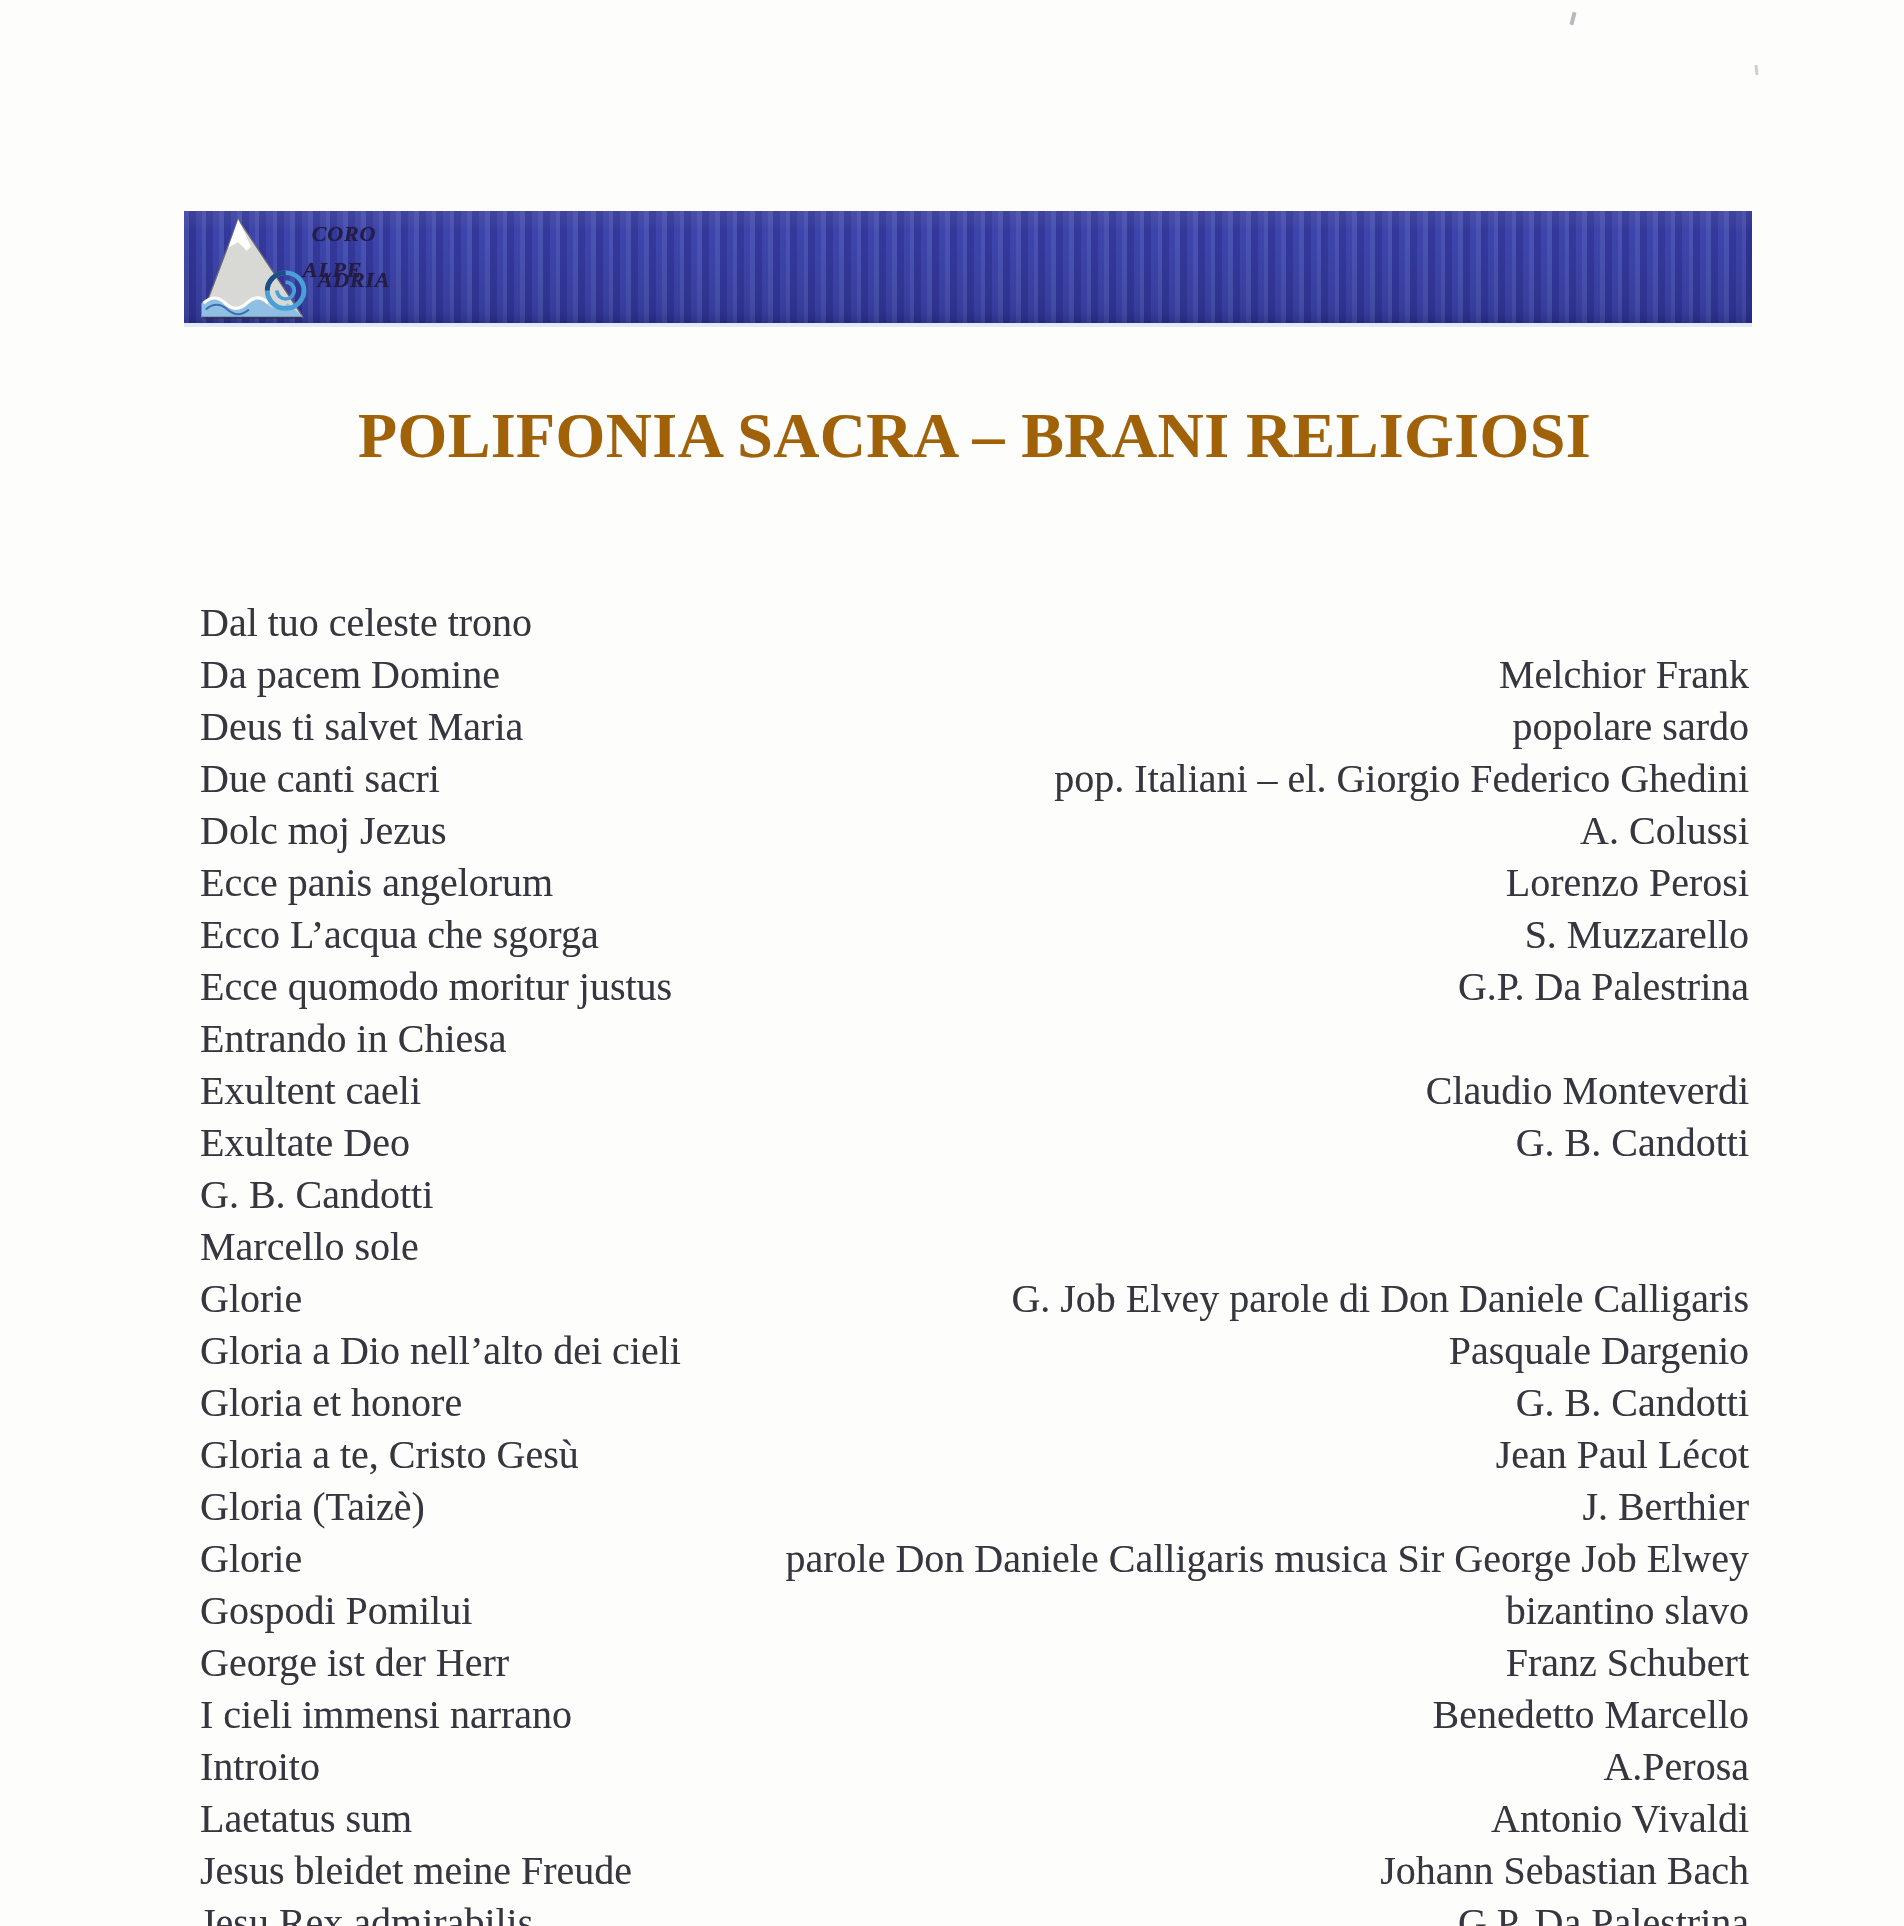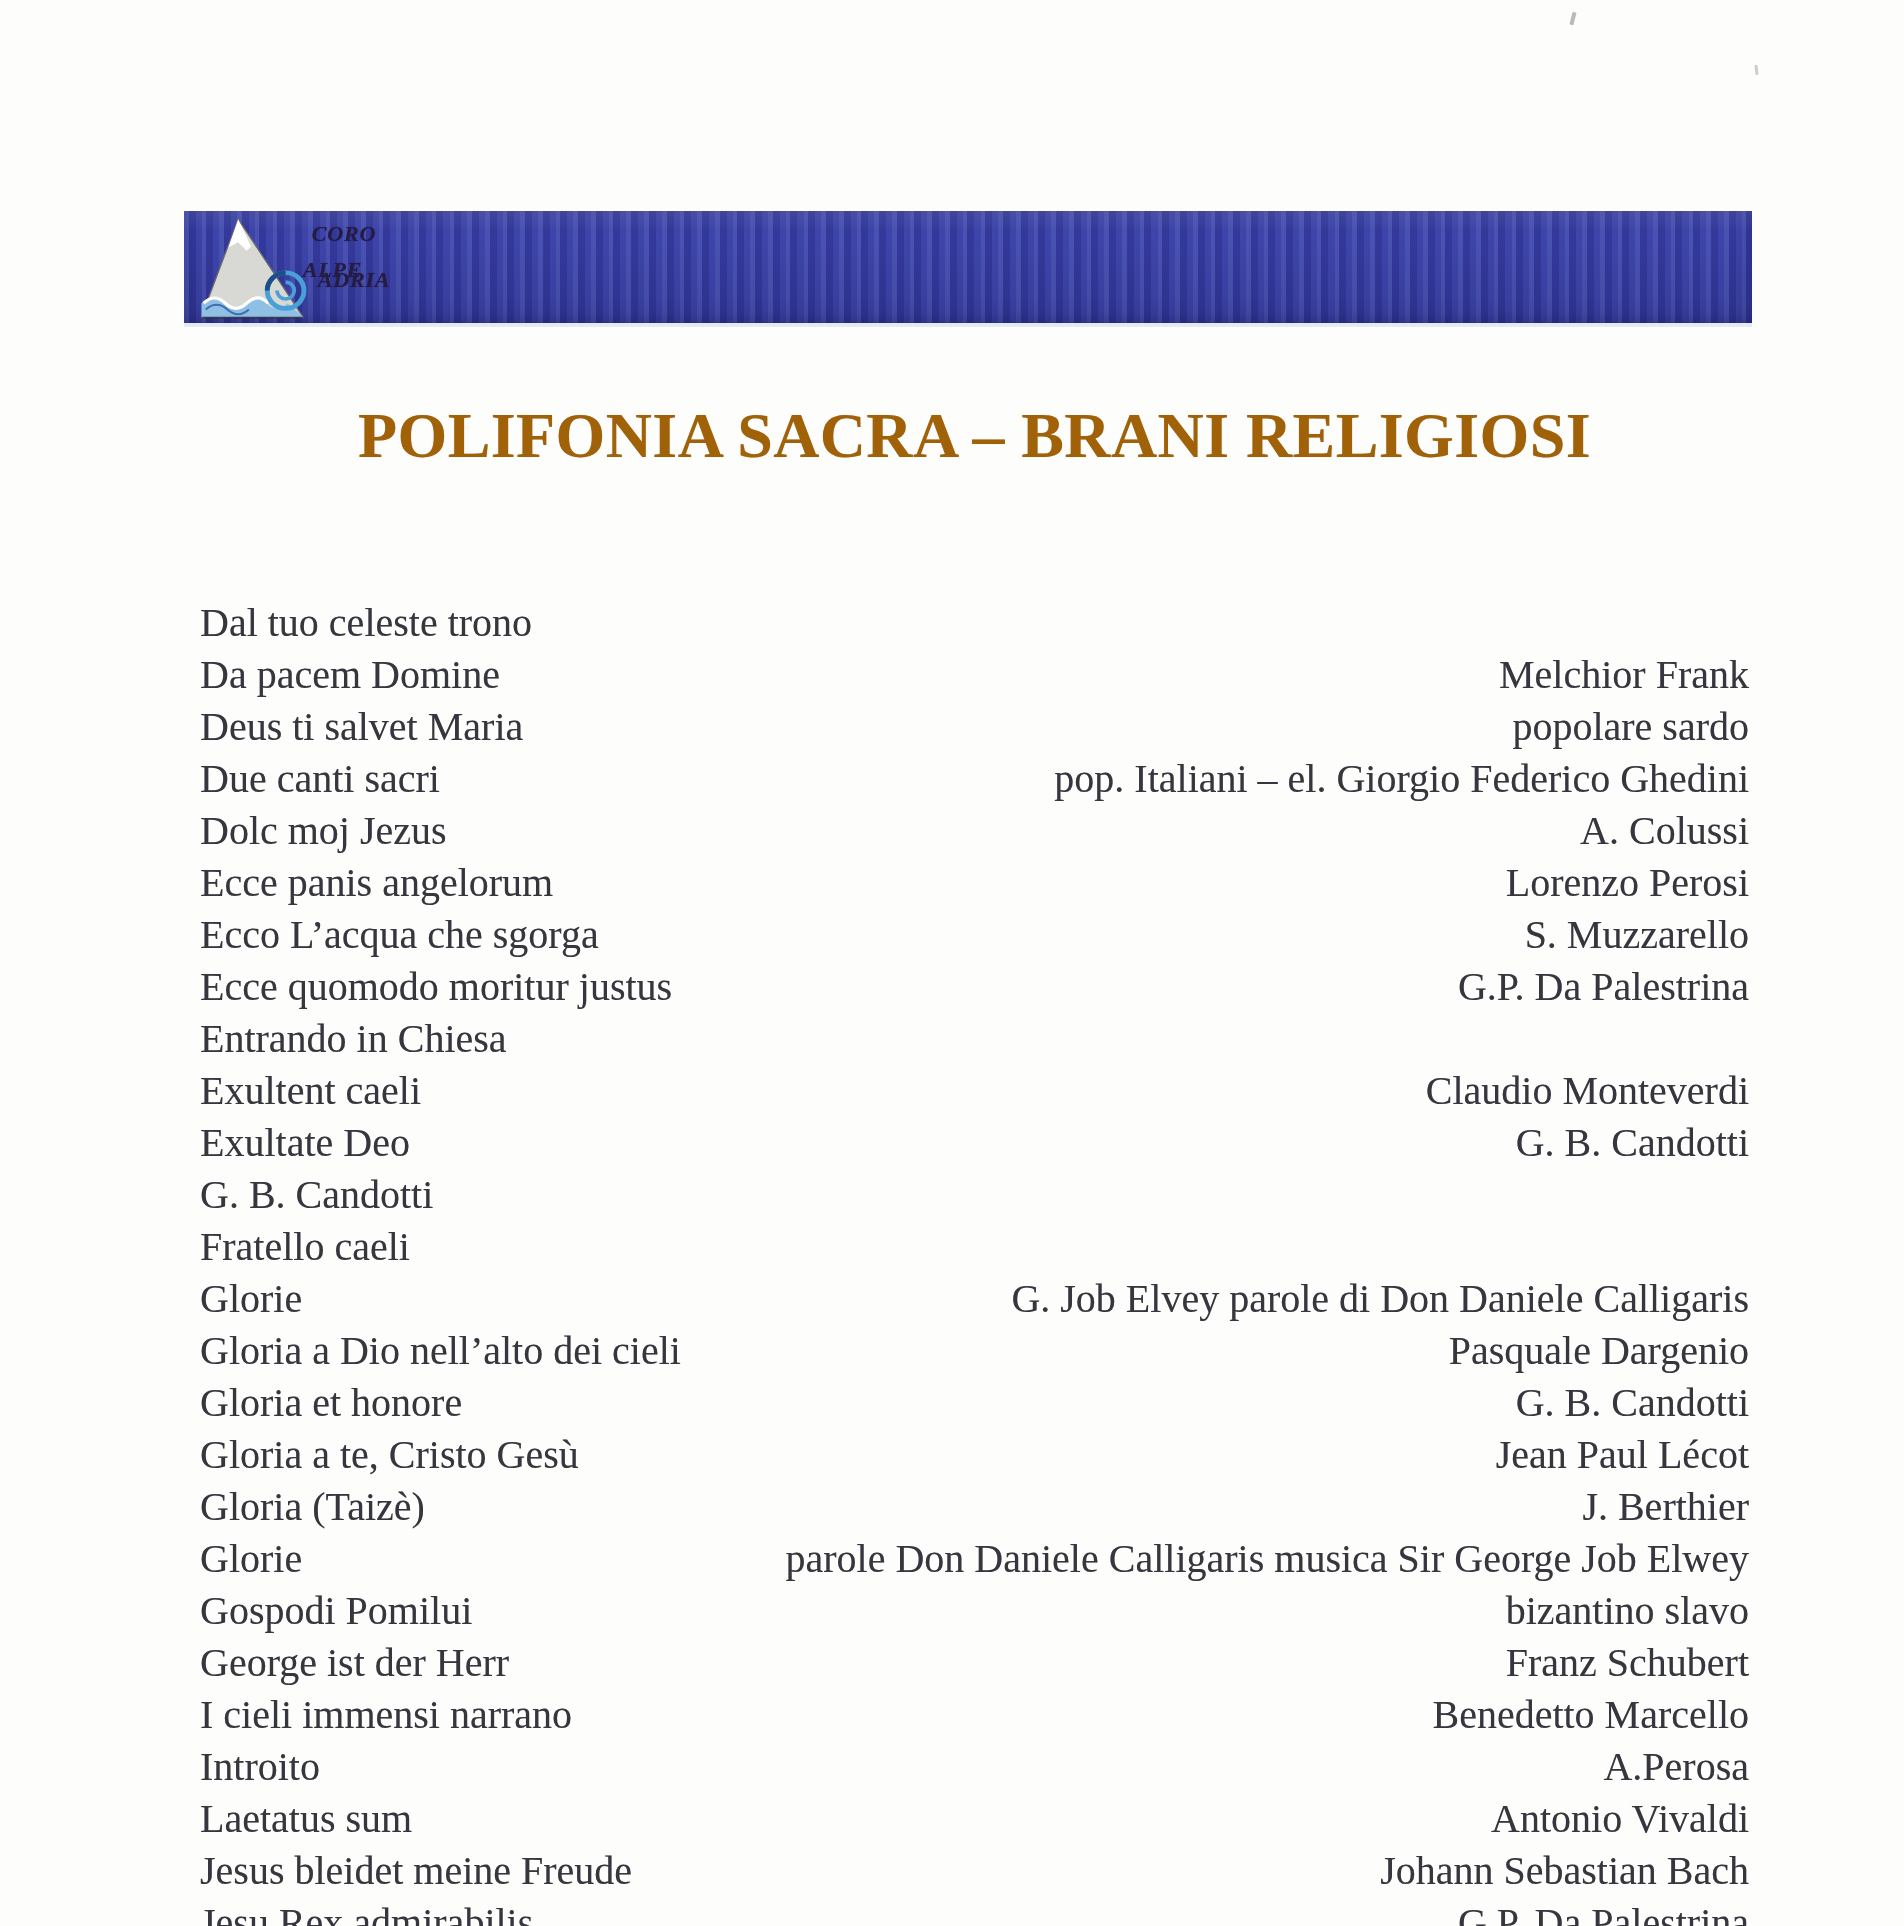--- a/index.html
+++ b/index.html
@@ -122,21 +122,21 @@
       <span class="c">Claudio Monteverdi</span>
     </div>
     <div class="row">
       <span class="t">Exultate Deo</span>
       <span class="c">G. B. Candotti</span>
     </div>
     <div class="row">
       <span class="c">G. B. Candotti</span>
     </div>
     <div class="row">
-      <span class="t">Fratello caeli</span>
+      <span class="t">Marcello sole</span>
       <span class="c"></span>
     </div>
     <div class="row">
       <span class="t">Glorie</span>
       <span class="c">G. Job Elvey parole di Don Daniele Calligaris</span>
     </div>
     <div class="row">
       <span class="t">Gloria a Dio nell’alto dei cieli</span>
       <span class="c">Pasquale Dargenio</span>
     </div>

